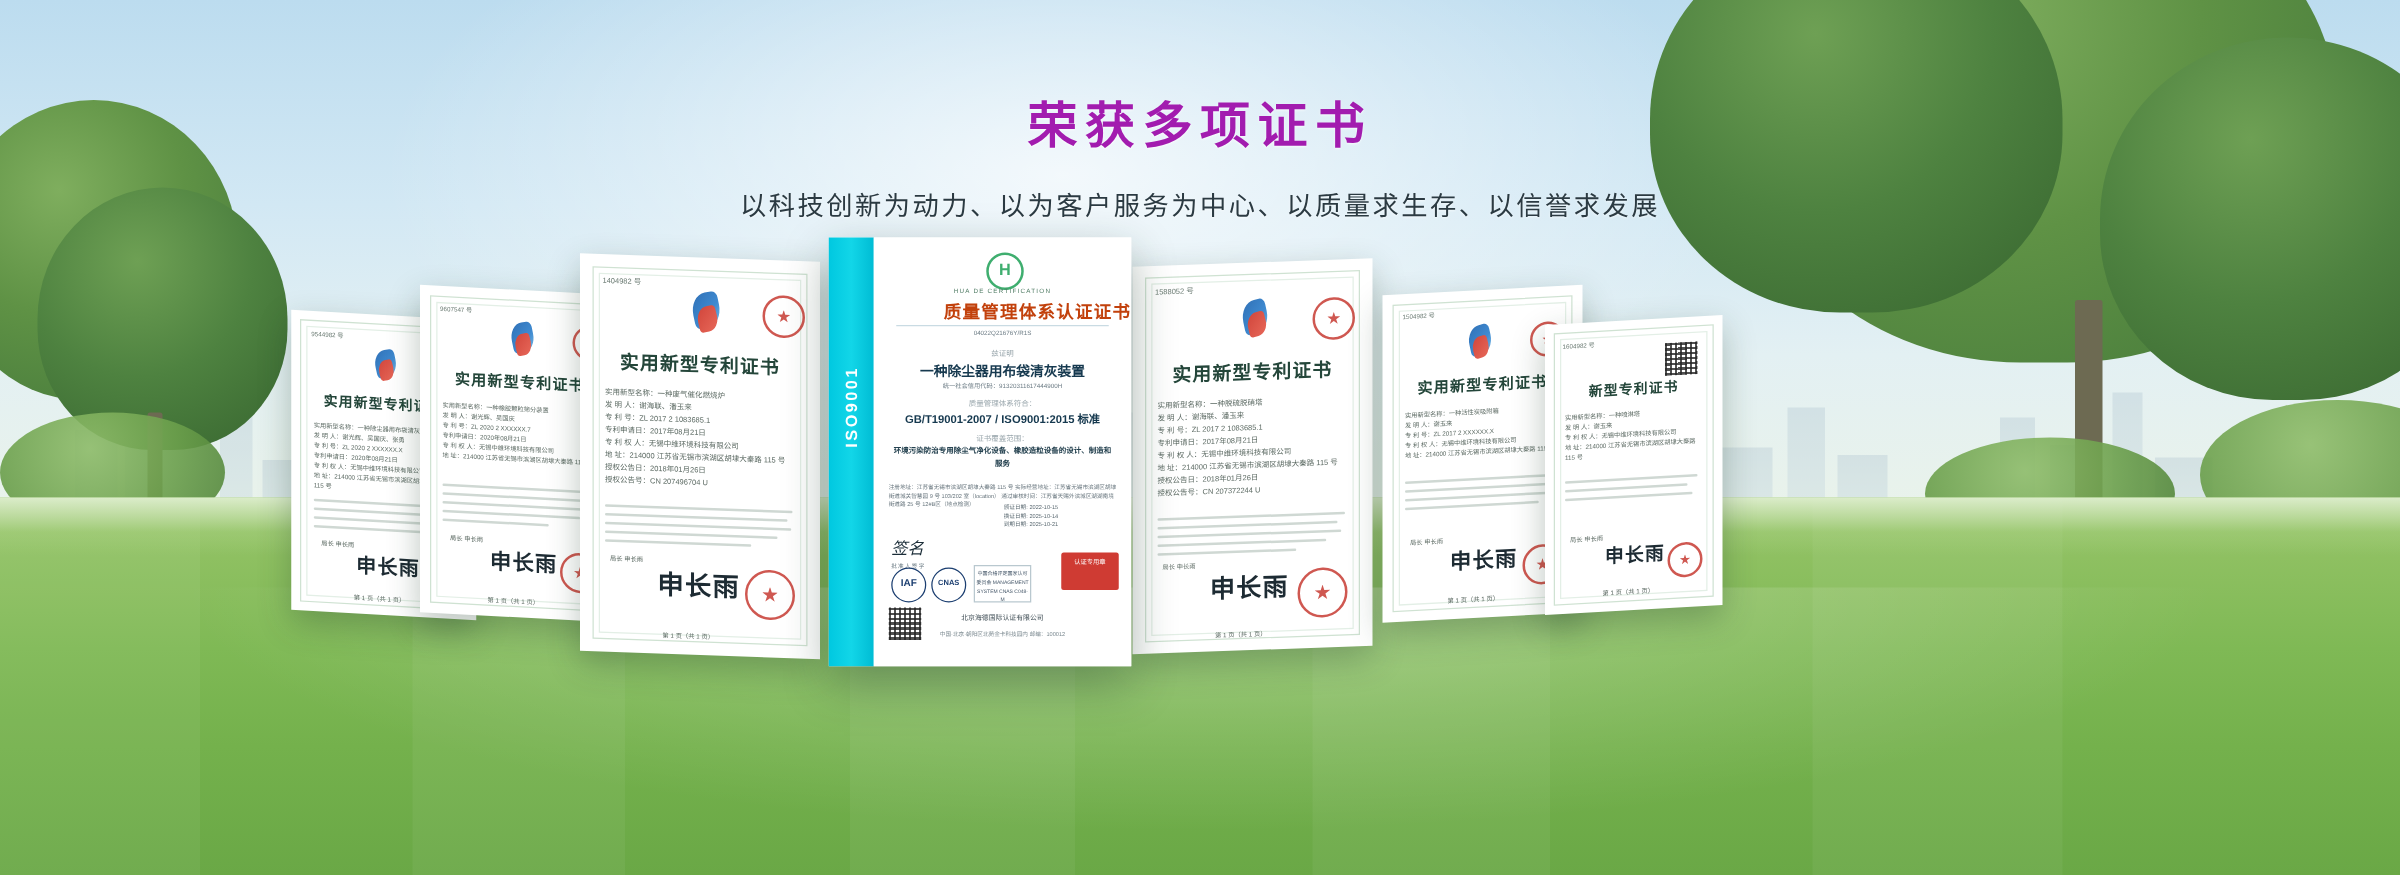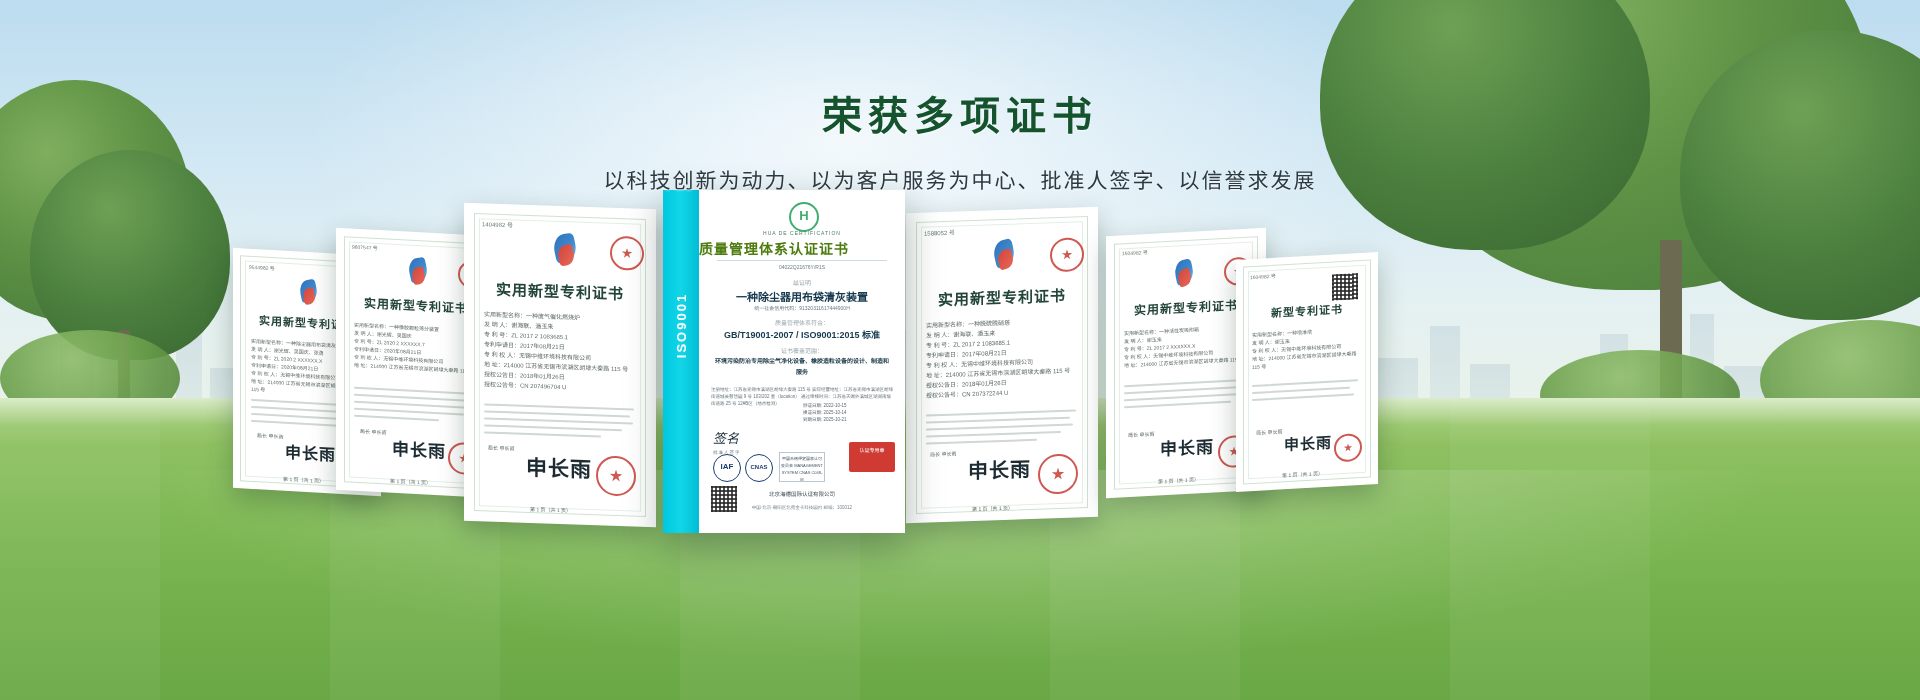--- a/index.html
+++ b/index.html
@@ -95,23 +95,23 @@
     position: absolute;
     left: 0; top: 68px;
     width: 1920px;
     text-align: center;
     z-index: 40;
   }
   .title {
     font-size: 40px;
     font-weight: bold;
     letter-spacing: 6px;
-    color: #14532d;
+    color: #a21caf;
     text-shadow: 0 1px 2px rgba(255,255,255,0.8);
-    margin: 16px;
+    margin: 0;
   }
   .subtitle {
     margin: 22px 0 0 0;
     font-size: 21px;
     letter-spacing: 2px;
     color: #2b3a42;
     text-shadow: 0 1px 2px rgba(255,255,255,0.7);
   }
 
   
@@ -272,24 +272,24 @@
     position: absolute;
     left: 0; top: 40px; width: 100%;
     text-align: center;
     font-size: 5px;
     color: #4e7a62;
     letter-spacing: 1px;
   }
   .iso-title {
     position: absolute;
     left: 0; top: 48px; width: 100%;
-    text-align: left;
+    text-align: right;
     font-size: 14px;
     font-weight: bold;
-    color: #4d7c0f;
+    color: #c2410c;
     letter-spacing: 1px;
   }
   .iso-rule {
     position: absolute;
     left: 18px; top: 70px;
     width: 170px; height: 1px;
     background: #c9dbe3;
   }
   .iso-num {
     position: absolute;
@@ -463,21 +463,21 @@
     <div class="grass-stripe" style="left:330px; width:170px;"></div>
     <div class="grass-stripe" style="left:680px; width:180px;"></div>
     <div class="grass-stripe" style="left:1050px;width:190px;"></div>
     <div class="grass-stripe" style="left:1450px;width:200px;"></div>
   </div>
   <div class="grass-band"></div>
   <div class="grass-shade"></div>
 
   <div class="heading-wrap">
     <h1 class="title">荣获多项证书</h1>
-    <p class="subtitle">以科技创新为动力、以为客户服务为中心、批准人签字、以信誉求发展</p>
+    <p class="subtitle">以科技创新为动力、以为客户服务为中心、以质量求生存、以信誉求发展</p>
   </div>
 
   <div class="certs">
 
     <div class="cert" style="left:233px; top:252px; width:148px; height:240px; transform:skewY(3.2deg);">
       <div class="inner"></div>
       <div class="cert-head-line" style="left:16px; top:14px;">9544982 号</div>
       <div class="logo" style="left:62px; top:26px; width:26px; height:30px;">
         <div class="swoosh"></div>
           <div class="swoosh2"></div>

